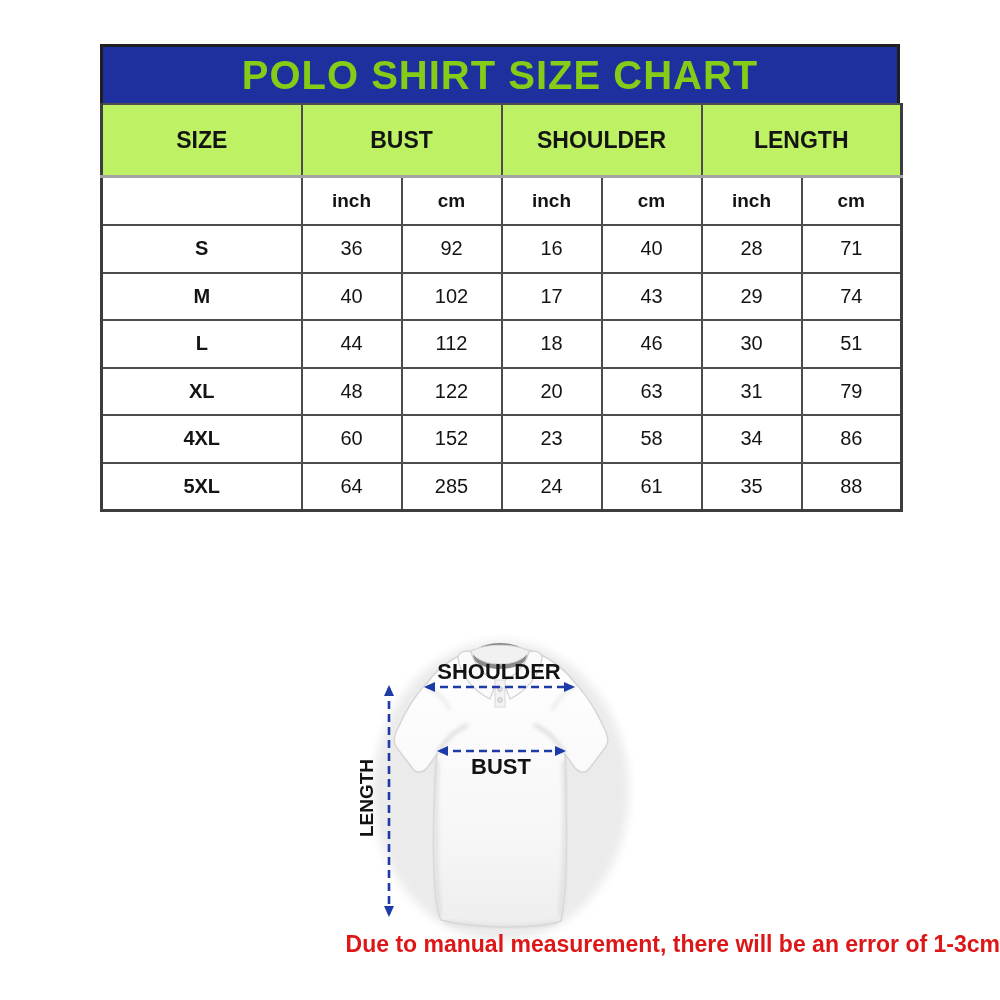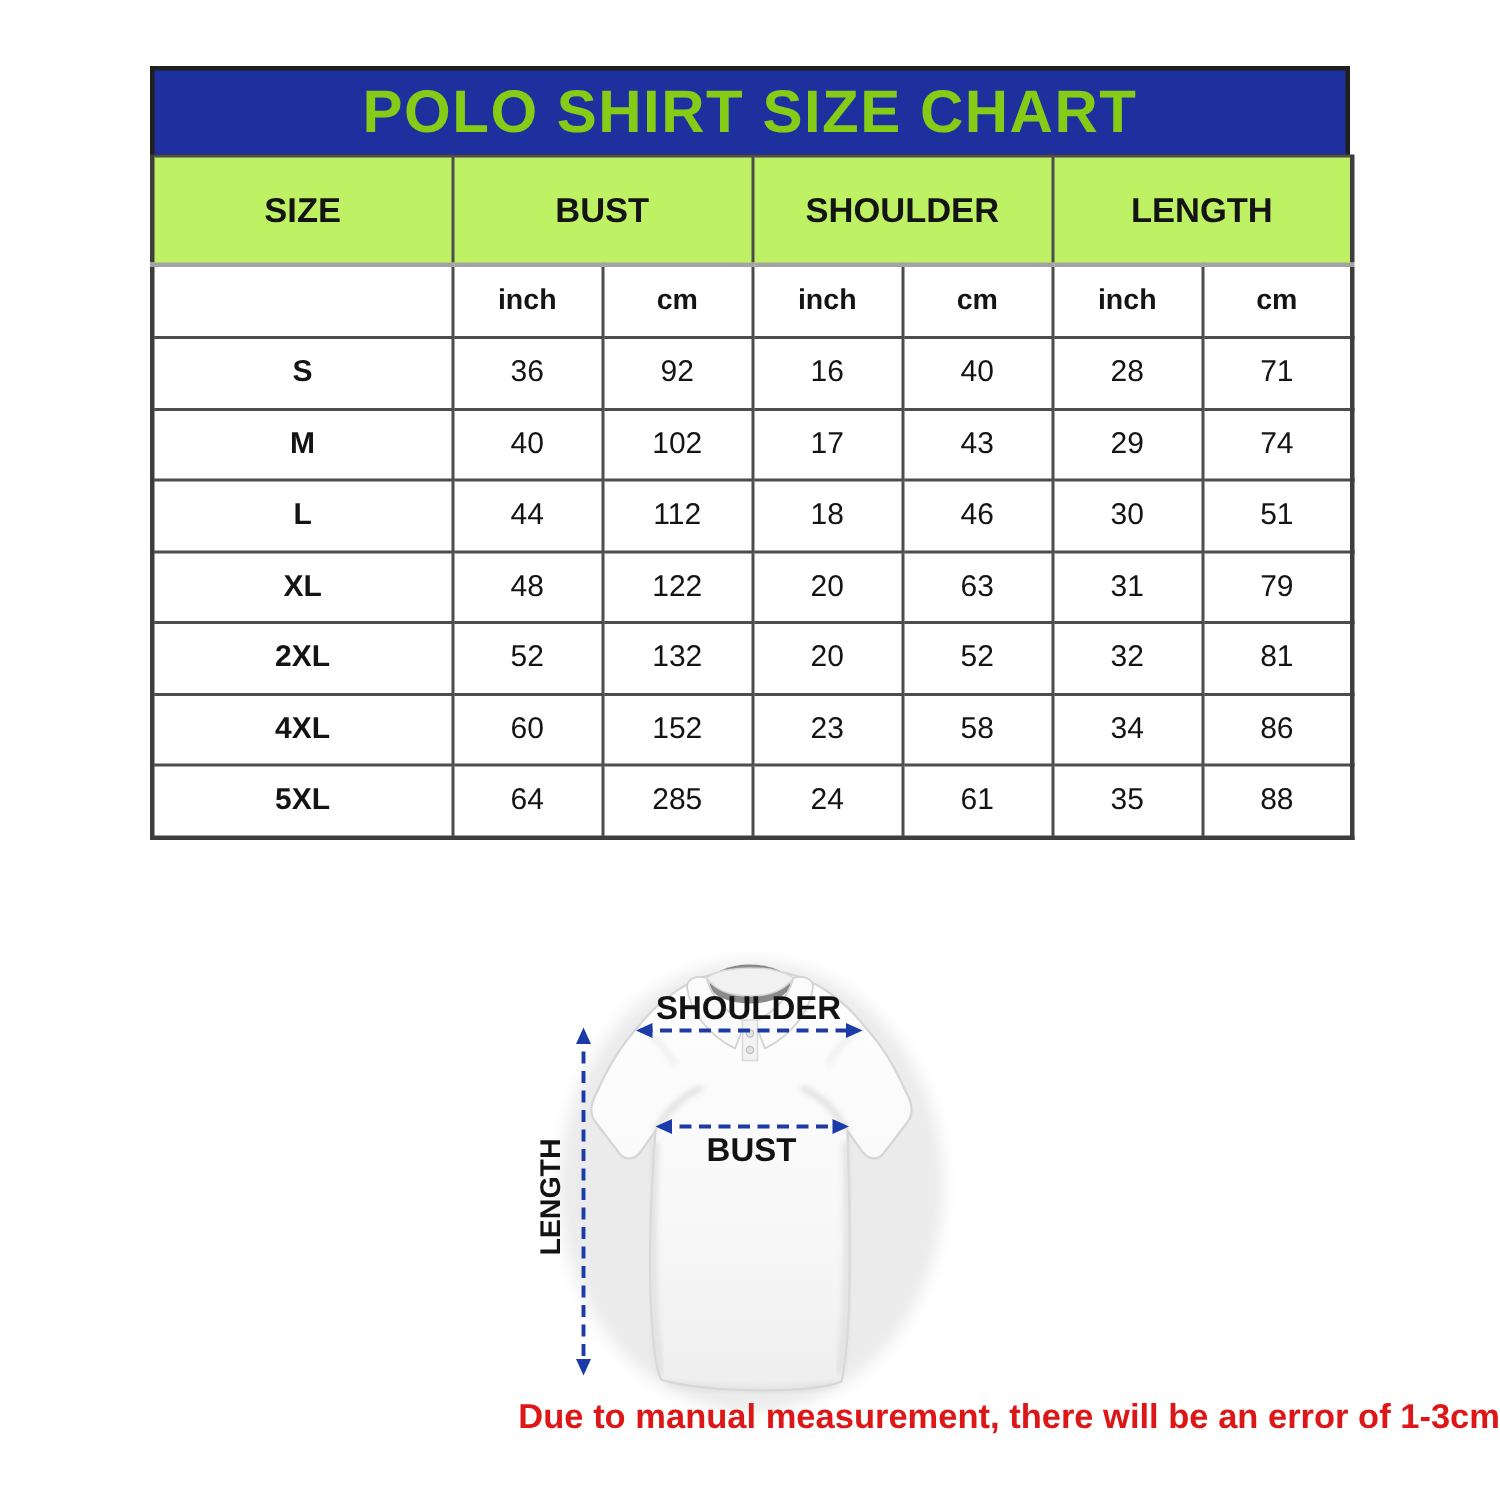--- a/index.html
+++ b/index.html
@@ -112,29 +112,20 @@
         <td>51</td>
       </tr>
       <tr class="data-row">
         <td class="size-cell">XL</td>
         <td>48</td>
         <td>122</td>
         <td>20</td>
         <td>63</td>
         <td>31</td>
         <td>79</td>
-      </tr>
-      <tr class="data-row">
-        <td class="size-cell">2XL</td>
-        <td>52</td>
-        <td>132</td>
-        <td>20</td>
-        <td>52</td>
-        <td>32</td>
-        <td>81</td>
       </tr>
       <tr class="data-row">
         <td class="size-cell">4XL</td>
         <td>60</td>
         <td>152</td>
         <td>23</td>
         <td>58</td>
         <td>34</td>
         <td>86</td>
       </tr>

